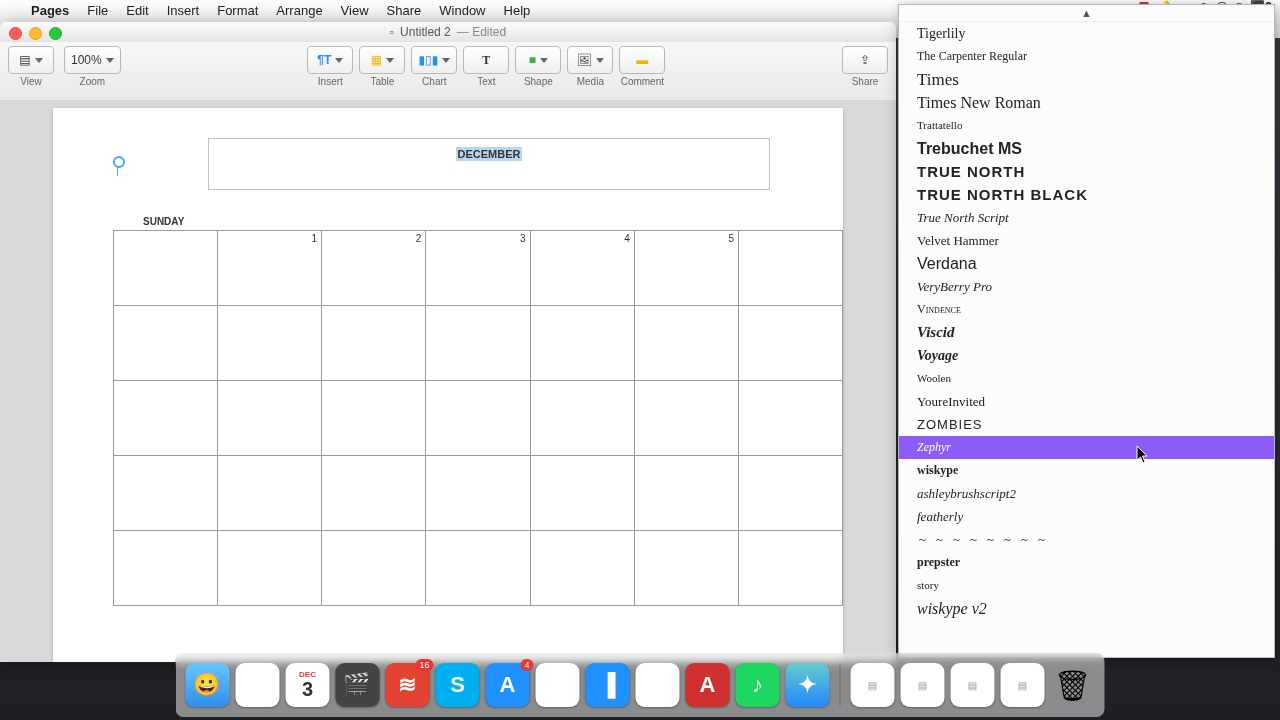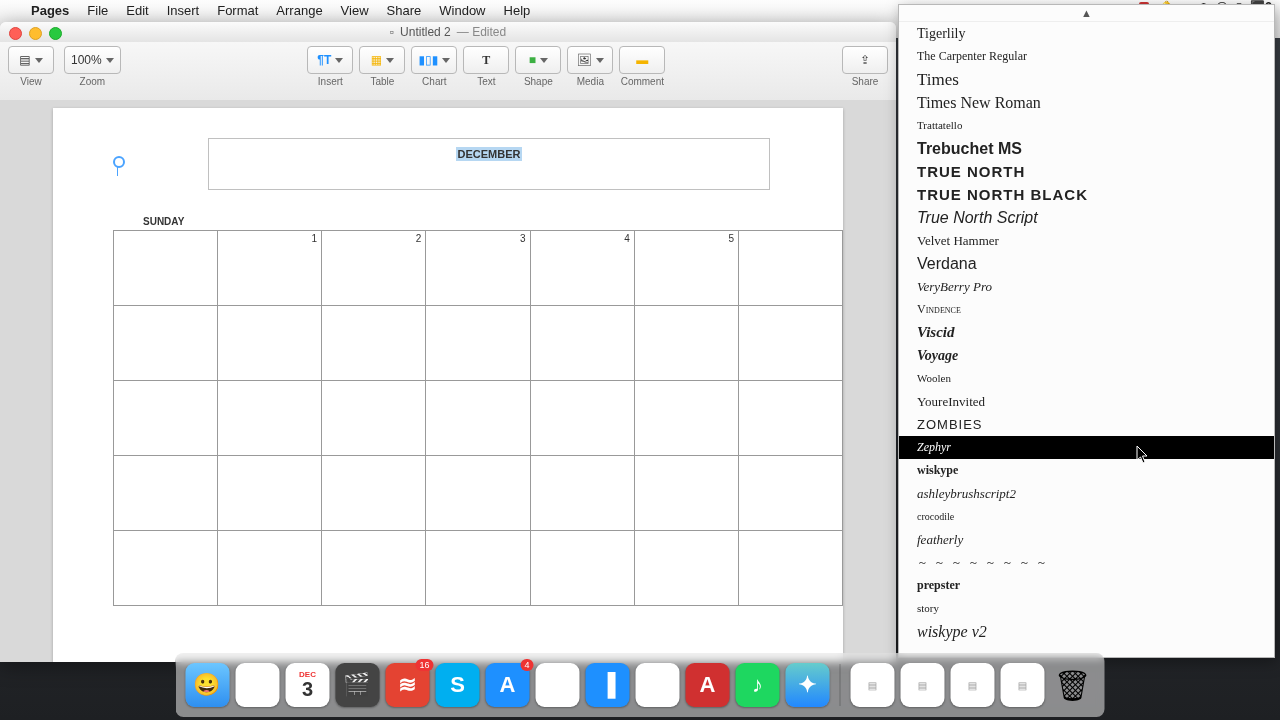--- a/index.html
+++ b/index.html
@@ -34,21 +34,21 @@
 .cursor-marker{position:absolute;left:60px;top:48px;width:8px;height:8px;border:2px solid #4aa3ff;border-radius:50%;background:#fff;}
 .cursor-marker:after{content:"";position:absolute;left:2px;top:8px;width:1px;height:10px;background:#4aa3ff;}
 .dayhdr{position:absolute;top:108px;left:90px;font-size:10px;font-weight:700;color:#333;text-align:right;}
 .caltable{position:absolute;top:122px;left:60px;border-collapse:collapse;}
 .caltable td{width:103px;height:70px;border:1px solid #999;vertical-align:top;text-align:right;font-size:10px;padding:2px 4px;color:#333;}
 
 .fontmenu{position:absolute;top:4px;left:898px;width:375px;height:652px;background:#fcfcfc;border:1px solid #b8b8b8;box-shadow:2px 4px 14px rgba(0,0,0,.35);overflow:hidden;}
 .fontmenu .uparrow{height:16px;text-align:center;font-size:11px;color:#555;line-height:16px;border-bottom:1px solid #eee;}
 .fontlist{overflow:hidden;}
 .fontitem{height:23px;line-height:23px;padding:0 18px;font-size:14px;color:#222;white-space:nowrap;cursor:default;}
-.fontitem.sel{background:#000000;color:#fff;}
+.fontitem.sel{background:#8b5cf6;color:#fff;}
 .cursor-arrow{position:absolute;top:446px;left:1136px;width:14px;height:18px;pointer-events:none;z-index:50;}
 .cursor-arrow svg{width:14px;height:18px;}
 
 .dock{position:absolute;bottom:3px;left:50%;transform:translateX(-50%);height:56px;background:rgba(230,230,230,.55);border-radius:8px;padding:4px 10px;display:flex;align-items:center;gap:6px;backdrop-filter:blur(4px);}
 .dockicon{width:44px;height:44px;border-radius:9px;display:flex;align-items:center;justify-content:center;font-size:22px;box-shadow:0 1px 2px rgba(0,0,0,.3);}
 .docksep{width:1px;height:42px;background:rgba(0,0,0,.25);margin:0 4px;}
 
 .ic{display:inline-block;}
 .chev-down{width:0;height:0;border-left:4px solid transparent;border-right:4px solid transparent;border-top:5px solid #666;}
 </style>
@@ -235,34 +235,33 @@
     <div class="uparrow">▲</div>
     <div class="fontlist" id="fontlist">
         <div class="fontitem" style="font-family:Georgia,serif;font-size:14px">Tigerlily</div>
         <div class="fontitem" style="font-family:cursive;font-size:12px">The Carpenter Regular</div>
         <div class="fontitem" style="font-family:Times,serif;font-size:17px">Times</div>
         <div class="fontitem" style="font-family:'Times New Roman',serif;font-size:16px">Times New Roman</div>
         <div class="fontitem" style="font-family:cursive;font-size:11px">Trattatello</div>
         <div class="fontitem" style="font-family:'Trebuchet MS',sans-serif;font-size:16px;font-weight:600">Trebuchet MS</div>
         <div class="fontitem" style="font-family:Arial,sans-serif;font-size:15px;font-weight:700;letter-spacing:1px">TRUE NORTH</div>
         <div class="fontitem" style="font-family:Arial,sans-serif;font-size:15px;font-weight:900;letter-spacing:1px">TRUE NORTH BLACK</div>
-        <div class="fontitem" style="font-family:Liberation Sans, sans-serif;font-size:16px;font-style:italic">True North Script</div>
+        <div class="fontitem" style="font-family:Liberation Serif, serif;font-size:13px;font-style:italic">True North Script</div>
         <div class="fontitem" style="font-family:cursive;font-size:13px;">Velvet Hammer</div>
         <div class="fontitem" style="font-family:Verdana,sans-serif;font-size:16px">Verdana</div>
         <div class="fontitem" style="font-family:cursive;font-size:13px;font-style:italic">VeryBerry Pro</div>
         <div class="fontitem" style="font-family:Georgia,serif;font-size:12px;font-variant:small-caps">Vindence</div>
         <div class="fontitem" style="font-family:Georgia,serif;font-size:15px;font-style:italic;font-weight:700">Viscid</div>
         <div class="fontitem" style="font-family:cursive;font-size:14px;font-style:italic;font-weight:700">Voyage</div>
         <div class="fontitem" style="font-family:cursive;font-size:11px">Woolen</div>
         <div class="fontitem" style="font-family:cursive;font-size:13px">YoureInvited</div>
         <div class="fontitem" style="font-family:Impact,sans-serif;font-size:13px;letter-spacing:1px">ZOMBIES</div>
         <div class="fontitem sel" style="font-family:cursive;font-size:12px;font-style:italic">Zephyr</div>
         <div class="fontitem" style="font-family:cursive;font-size:12px;font-weight:700">wiskype</div>
         <div class="fontitem" style="font-family:cursive;font-size:13px;font-style:italic">ashleybrushscript2</div>
-        <div class="fontitem" style="font-family:cursive;font-size:10px">crocodile</div>
         <div class="fontitem" style="font-family:cursive;font-size:13px;font-style:italic">featherly</div>
         <div class="fontitem" style="font-family:cursive;font-size:11px;letter-spacing:6px">～～～～～～～～</div>
         <div class="fontitem" style="font-family:cursive;font-size:12px;font-weight:700">prepster</div>
         <div class="fontitem" style="font-family:cursive;font-size:11px">story</div>
         <div class="fontitem" style="font-family:cursive;font-size:16px;font-style:italic">wiskype v2</div>
       </div>
   </div>
 
   <div class="cursor-arrow">
     <svg viewBox="0 0 12 18">

